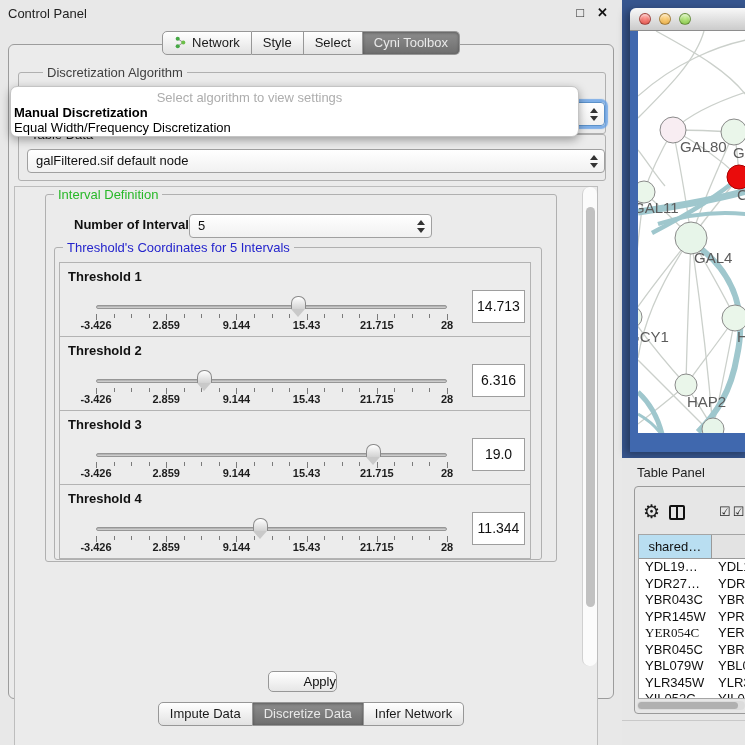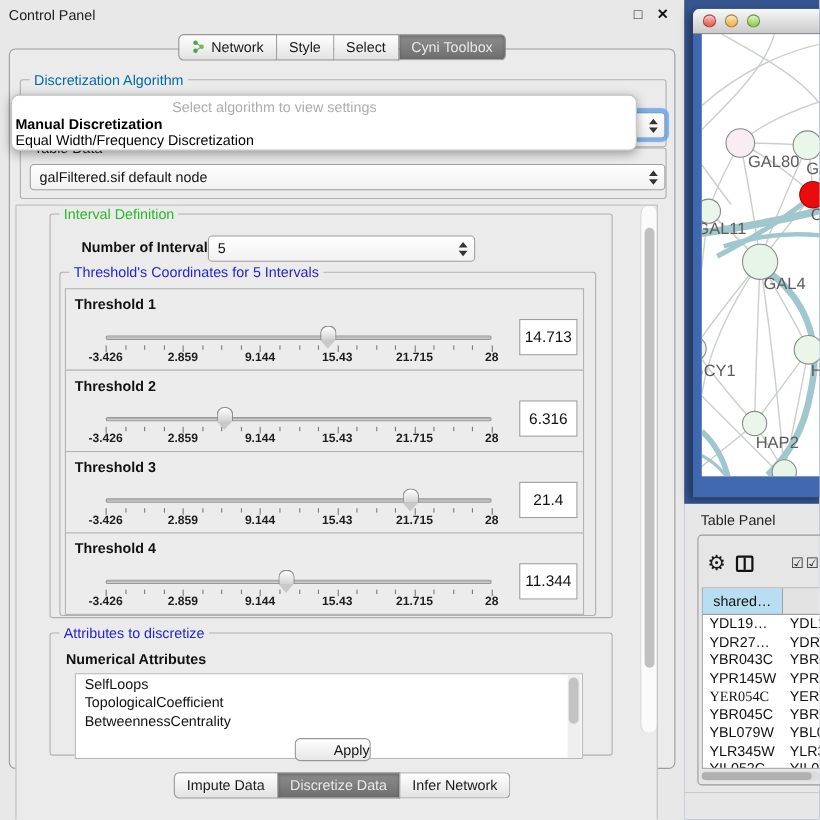--- a/index.html
+++ b/index.html
@@ -28,21 +28,21 @@
   
   #outer-panel { left:8px; top:44px; width:606px; height:655px; border:1px solid #9c9c9c;
                  border-radius:6px; background:#ebebeb; }
 
   
   .group { position:absolute; border:1px solid #b0b0b0; border-radius:3px; }
   .group-title { position:absolute; top:-8px; left:8px; background:#ebebeb; padding:0 4px;
                  font-size:13px; white-space:nowrap; }
   .t-green { color:#28b828; }
   .t-blue  { color:#2424cc; }
-  .t-dark  { color:#0369a1; }
+  .t-dark  { color:#404040;margin-left:16px; }
 
   
   .combo { position:absolute; background:linear-gradient(#ffffff,#f1f1f1); border:1px solid #a0a0a0;
            border-radius:4px; height:24px; line-height:22px; padding-left:8px; font-size:13px;
            color:#111; white-space:nowrap; overflow:hidden; }
   .spin { position:absolute; right:6px; top:5px; display:flex; flex-direction:column; gap:3px; }
   .arr-up { width:0; height:0; border-left:4px solid transparent; border-right:4px solid transparent;
             border-bottom:5px solid #333; }
   .arr-dn { width:0; height:0; border-left:4px solid transparent; border-right:4px solid transparent;
             border-top:5px solid #333; }
@@ -302,21 +302,21 @@
               <div class="tick" style="left: 334.35px;"></div>
               <div class="tick" style="left: 351.9px;"></div>
               <div class="tick" style="left: 369.45px;"></div>
               <div class="tick major" style="left: 387px;"></div>
               <span class="tick-lab" style="left: 36px;">-3.426</span>
               <span class="tick-lab" style="left: 106.2px;">2.859</span>
               <span class="tick-lab" style="left: 176.4px;">9.144</span>
               <span class="tick-lab" style="left: 246.6px;">15.43</span>
               <span class="tick-lab" style="left: 316.8px;">21.715</span>
               <span class="tick-lab" style="left: 387px;">28</span>
-              <div class="thr-value">21.4</div>
+              <div class="thr-value">19.0</div>
             </div>
             <div class="thr-box">
               <div class="thr-label">Threshold 4</div>
               <div class="sl-track"></div>
               <div class="thumb" style="left: 193.468px;"></div>
               <div class="tick major" style="left: 36px;"></div>
               <div class="tick" style="left: 53.55px;"></div>
               <div class="tick" style="left: 71.1px;"></div>
               <div class="tick" style="left: 88.65px;"></div>
               <div class="tick major" style="left: 106.2px;"></div>
@@ -341,33 +341,20 @@
               <span class="tick-lab" style="left: 176.4px;">9.144</span>
               <span class="tick-lab" style="left: 246.6px;">15.43</span>
               <span class="tick-lab" style="left: 316.8px;">21.715</span>
               <span class="tick-lab" style="left: 387px;">28</span>
               <div class="thr-value">11.344</div>
             </div>
           </div>
       </div>
     </div>
 
-    <div class="group" style="left:30px; top:388px; width:512px; height:112px;">
-      <span class="group-title t-blue">Attributes to discretize</span>
-      <div class="abs" style="left:14px; top:16px; font-weight:bold;">Numerical Attributes</div>
-      <div id="attr-list">
-
-      <div class="attr-item">SelfLoops</div>
-          <div class="attr-item">TopologicalCoefficient</div>
-          <div class="attr-item">BetweennessCentrality</div>
-          <div id="attr-sb">
-          <div id="attr-sb-thumb"></div>
-        </div>
-        </div>
-    </div>
 
     <div id="v-scrollbar">
       <div id="v-thumb"></div>
     </div>
   </div>
 
   <div class="abs" id="apply-btn">Apply</div>
 
   <div class="abs" id="bottom-tabs">
       <div class="tab">

